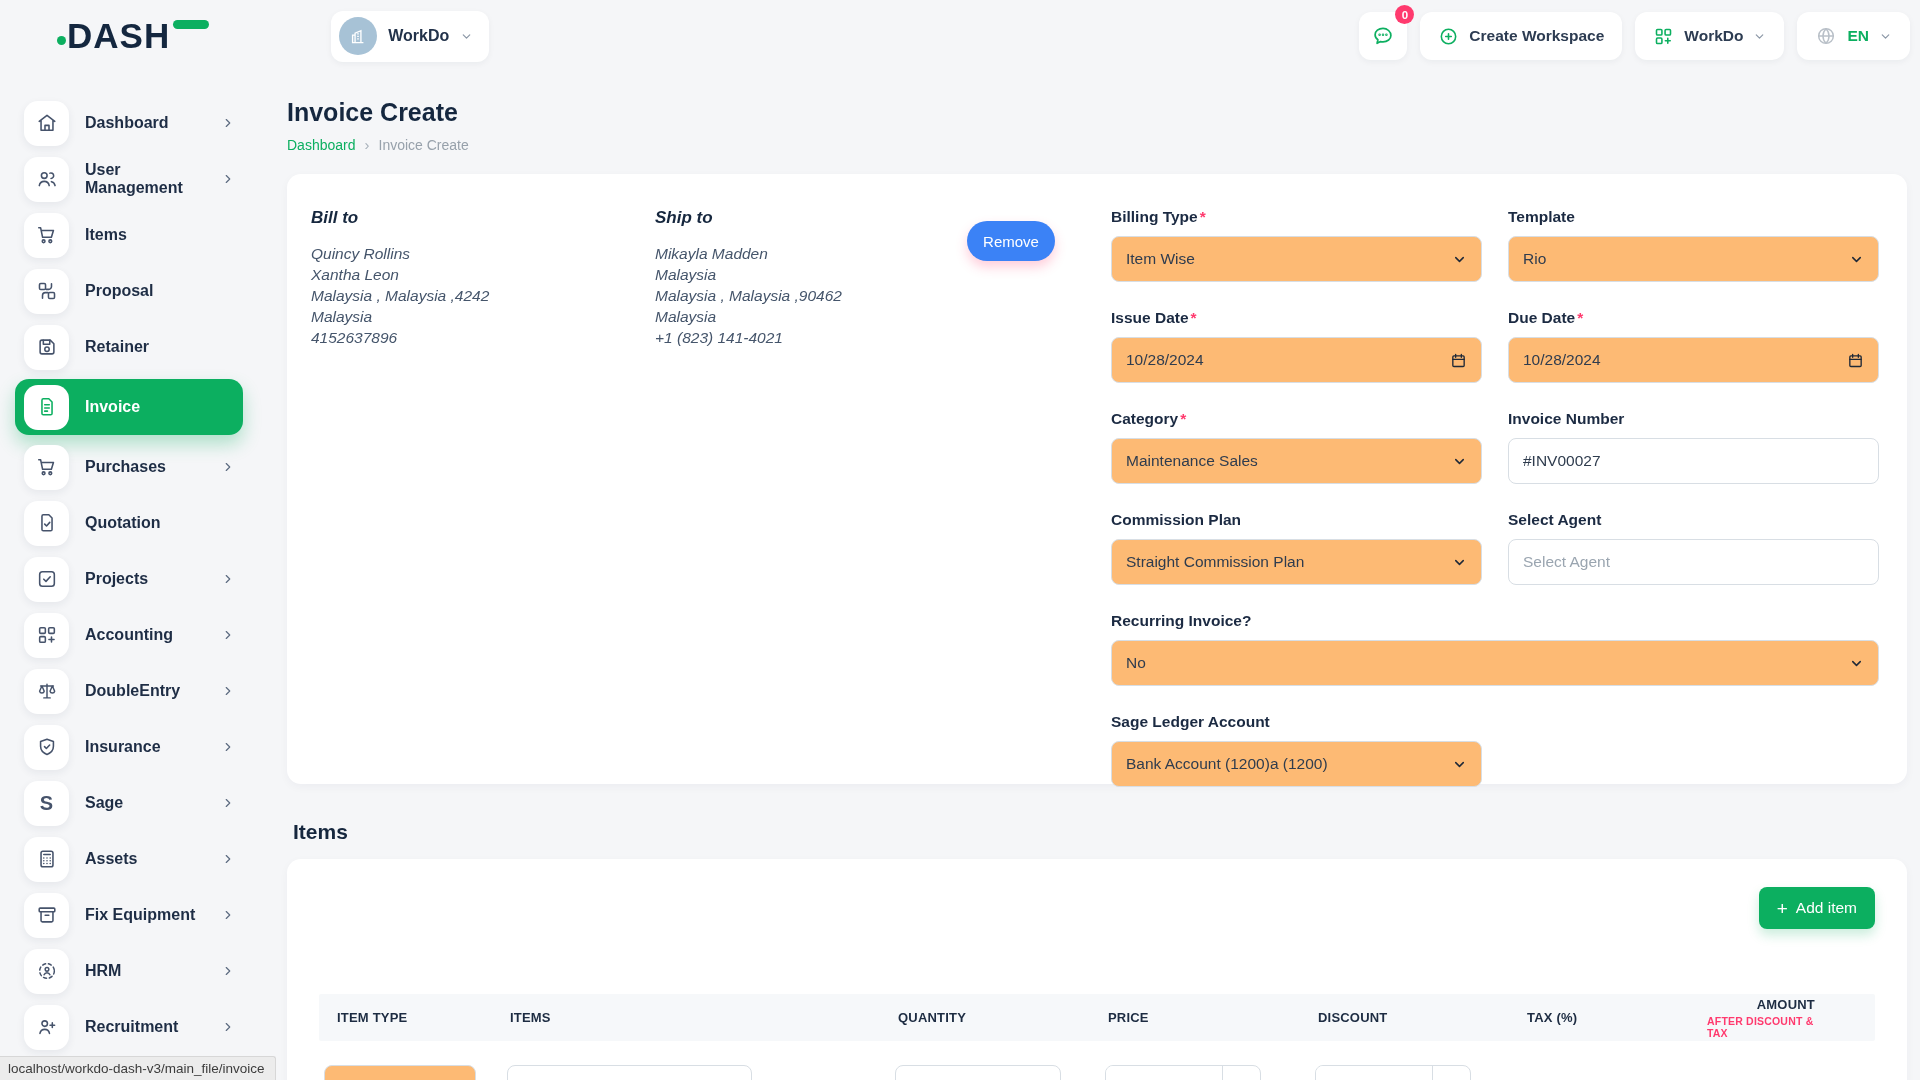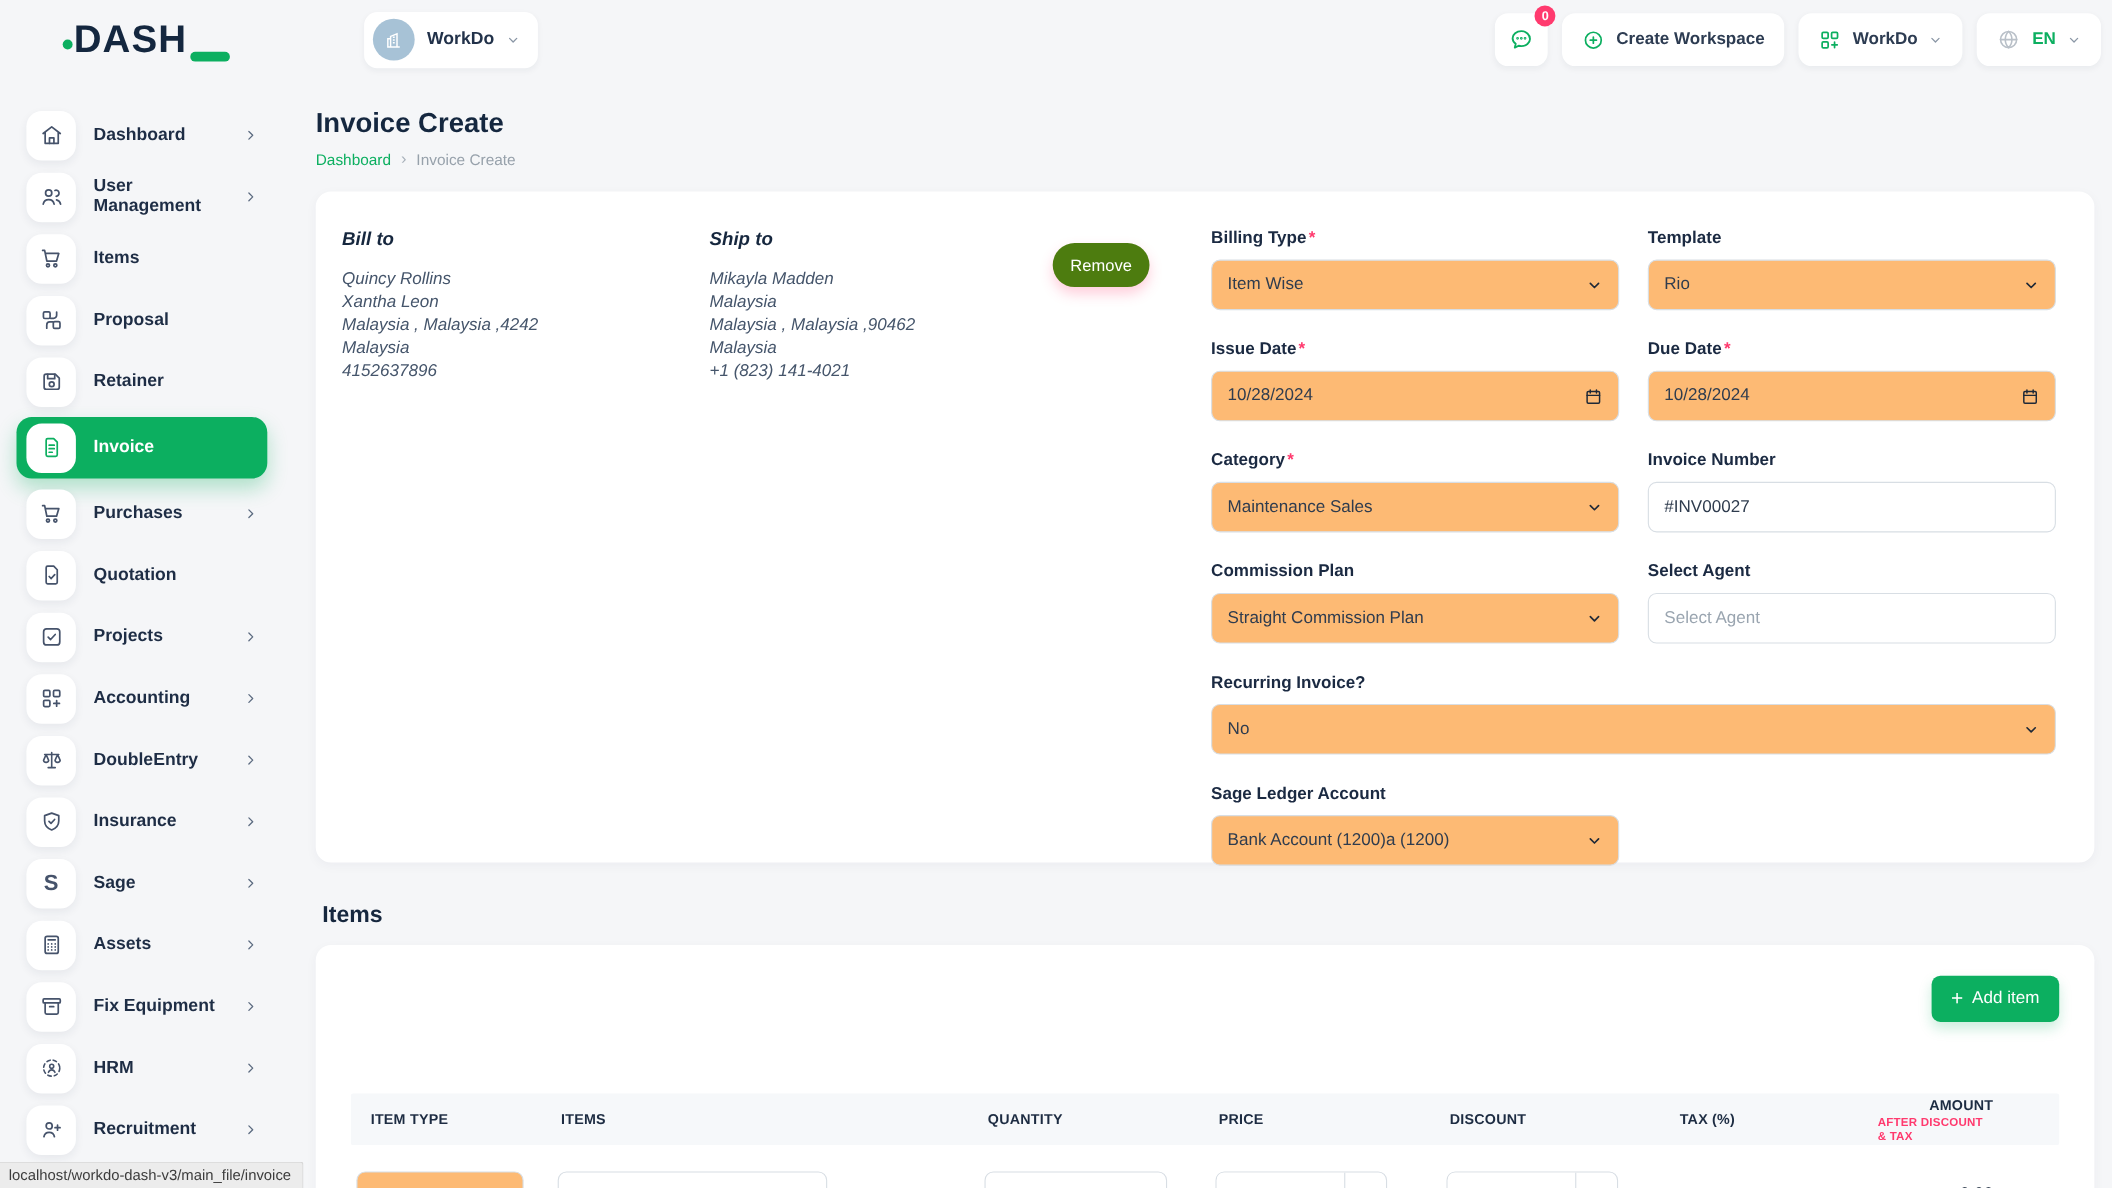--- a/index.html
+++ b/index.html
@@ -1,21 +1,21 @@
 <!DOCTYPE html>
 <html><head>
 <meta charset="utf-8">
 <style>
   * { margin:0; padding:0; box-sizing:border-box; }
   html,body { width:1920px; height:1080px; overflow:hidden;
     font-family:"Liberation Sans", sans-serif; background:#f5f6f8; color:#1c2b42; }
 
   
   .header { height:72px; display:flex; align-items:center; }
-  .logo { margin-left:67px; position:relative; display:flex; align-items:flex-end; }
+  .logo { margin-left:67px; position:relative; display:flex; align-items:flex-start; }
   .logo-text { font-size:35px; font-weight:800; letter-spacing:1px; color:#14273f; }
   .logo-dot { position:absolute; left:-10px; top:20px; width:9px; height:9px; border-radius:50%; background:#0caf60; }
   .logo-bar { width:36px; height:9px; border-radius:5px; background:#0caf60; margin-left:3px; margin-top:4px; }
   .pill { background:#fff; border-radius:12px; box-shadow:0 2px 6px rgba(26,41,66,.05); display:flex; align-items:center; cursor:pointer; }
   .ws-select { margin-left:122px; height:51px; padding:0 16px 0 8px; gap:11px; }
   .ws-avatar { width:38px; height:38px; border-radius:50%; background:#a7c2d6; display:flex; align-items:center; justify-content:center; }
   .ws-name { font-size:16px; font-weight:600; color:#22324a; }
   .spacer { flex:1; }
   .hright { display:flex; align-items:center; gap:13px; margin-right:10px; }
   .hbtn { height:48px; padding:0 18px; gap:10px; font-size:15.5px; font-weight:600; color:#2d3c52; position:relative; }
@@ -43,25 +43,25 @@
   .page-title { font-size:25px; font-weight:700; color:#15273f; }
   .breadcrumb { margin-top:9px; font-size:14px; display:flex; align-items:center; gap:9px; }
   .bc-link { color:#0caf60; cursor:pointer; }
   .bc-sep { color:#a7b0ba; font-size:15px; }
   .bc-current { color:#97a1ab; }
 
   
   .card { background:#fff; border-radius:14px; box-shadow:0 3px 10px rgba(23,38,64,.04); }
   .card1 { margin-top:21px; height:610px; padding:34px 28px 0 24px; display:flex; }
   .addr-col { width:334px;font-style:italic; }
-  .addr-col.ship { width:312px; }
+  .addr-col.ship { width:312px;margin-left:10px; }
   .addr-h { font-size:17px; font-weight:700; color:#16273e; margin-bottom:15px; }
   .addr-line { font-size:15.5px; color:#45556b; line-height:21px; margin-bottom:0; }
   .remove-wrap { width:144px; padding-top:13px; }
-  .btn-remove { width:88px; height:40px; background:#4d7c0f; color:#fff; border:none; border-radius:20px;
+  .btn-remove { width:88px; height:40px; background:#3b82f6; color:#fff; border:none; border-radius:20px;
     font-size:15px; font-family:inherit; cursor:pointer; box-shadow:0 6px 12px rgba(255,58,110,.25); }
   .form-block { flex:1; max-width:768px; display:grid; grid-template-columns:371px 371px; column-gap:26px; }
   .fgroup { margin-bottom:27px; }
   .fgroup.full { grid-column:1 / span 2; }
   .flabel { font-size:15.5px; font-weight:700; color:#1b2a42; margin-bottom:10px; display:flex; gap:2px; }
   .req { color:#ff3a6e; }
   .control { height:46px; border:1px solid #d8dee4; border-radius:8px; background:#fdba74; display:flex;
     align-items:center; justify-content:space-between; padding:0 14px; font-size:15.5px; color:#2f3c4e; cursor:pointer; }
   .control .val { overflow:hidden; white-space:nowrap; }
   .text-input { width:100%; height:46px; border:1px solid #d8dee4; border-radius:8px; padding:0 14px;

